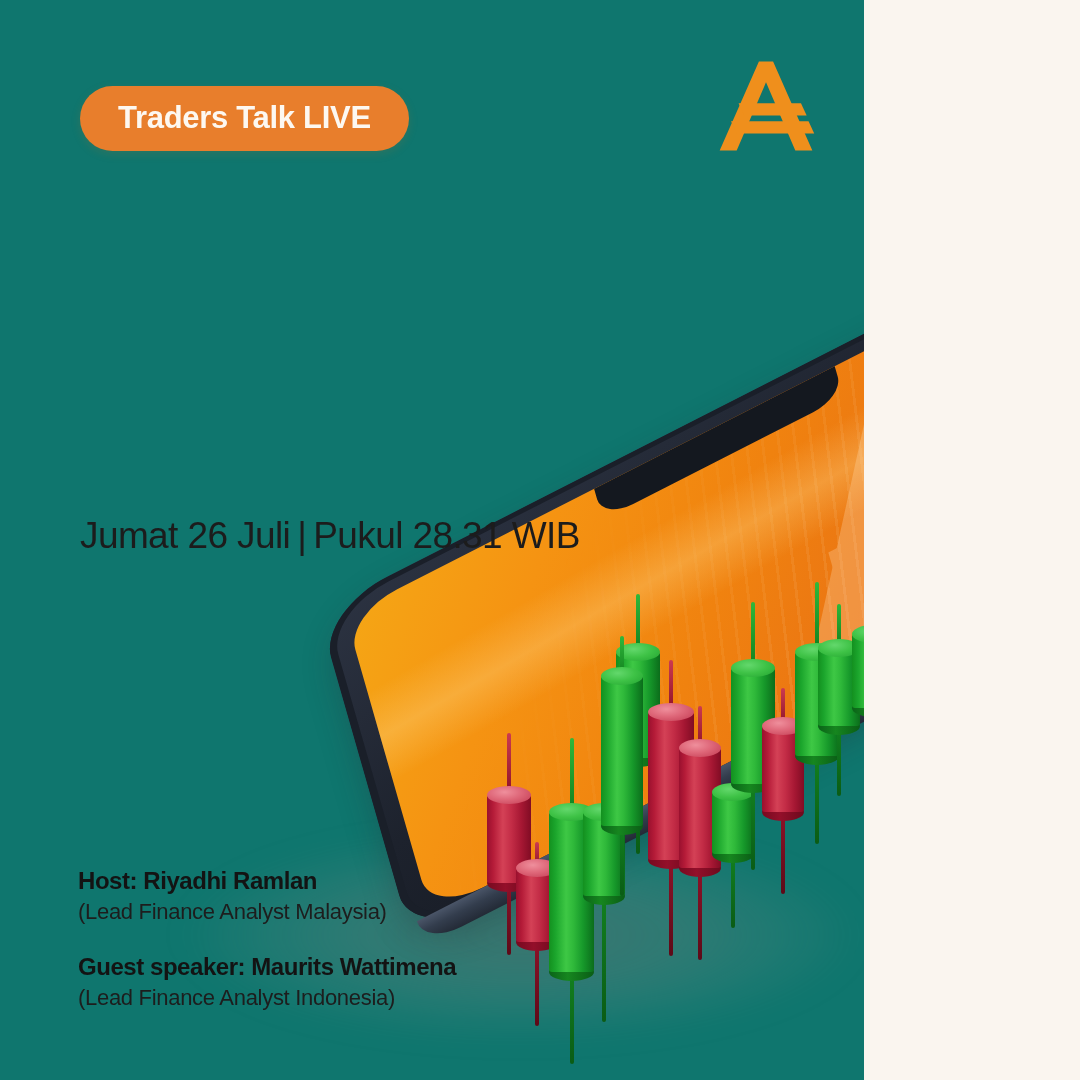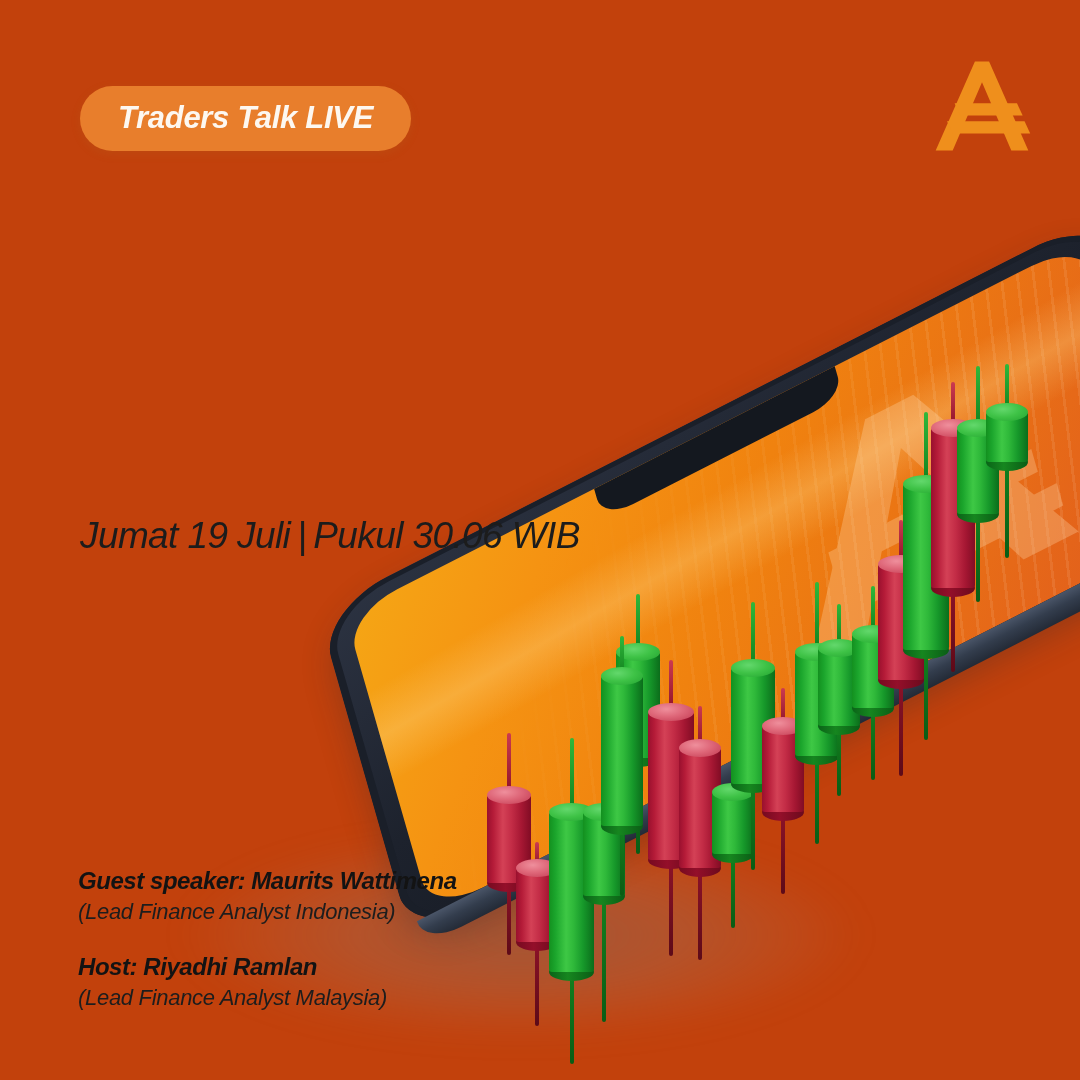--- a/index.html
+++ b/index.html
@@ -6,24 +6,23 @@
 
   html, body {
     width:1080px; height:1080px;
     overflow:hidden;
     background:#faf5ef;
     font-family:"Liberation Sans", sans-serif;
   }
 
   #poster {
     position:relative;
-    width:1080px; height:1080px;
-    background:#c2410c;
+    width:864px; height:1080px;
+    background:#0f766e;
     overflow:hidden;
-    font-style:italic;
   }
 
   
   .floor-shadow {
     position:absolute;
     left:170px; top:790px;
     width:780px; height:290px;
     background:radial-gradient(ellipse 55% 45% at 45% 50%,
                 rgba(120,115,112,.42) 0%,
                 rgba(140,135,132,.26) 38%,
@@ -414,31 +413,31 @@
         </div>
       </div>
   </div>
 
   <div class="badge">
     <span>Traders Talk LIVE</span>
   </div>
 
 
   <div class="dateline">
-    <span>Jumat 19 Juli</span><span class="sep">|</span><span>Pukul 30.06 WIB</span>
+    <span>Jumat 26 Juli</span><span class="sep">|</span><span>Pukul 28.31 WIB</span>
   </div>
 
   <div class="credits">
+    <div class="credit-block">
+      <span class="credit-name">Host: Riyadhi Ramlan</span>
+      <span class="credit-role">(Lead Finance Analyst Malaysia)</span>
+    </div>
     <div class="credit-block">
       <span class="credit-name">Guest speaker: Maurits Wattimena</span>
       <span class="credit-role">(Lead Finance Analyst Indonesia)</span>
-    </div>
-    <div class="credit-block">
-      <span class="credit-name">Host: Riyadhi Ramlan</span>
-      <span class="credit-role">(Lead Finance Analyst Malaysia)</span>
     </div>
   </div>
 
   <svg class="brand-logo" viewBox="0 0 110 104">
     <g fill="#ef8f1c">
       <path d="M47.5 5 L62.5 5 L104 99 L86 99 L55 27 L24 99 L6 99 Z"></path>
       <path d="M26 49 L92 49 L98 62 L32 62 Z"></path>
       <path d="M18 68 L100 68 L106 81 L24 81 Z"></path>
     </g>
   </svg>

